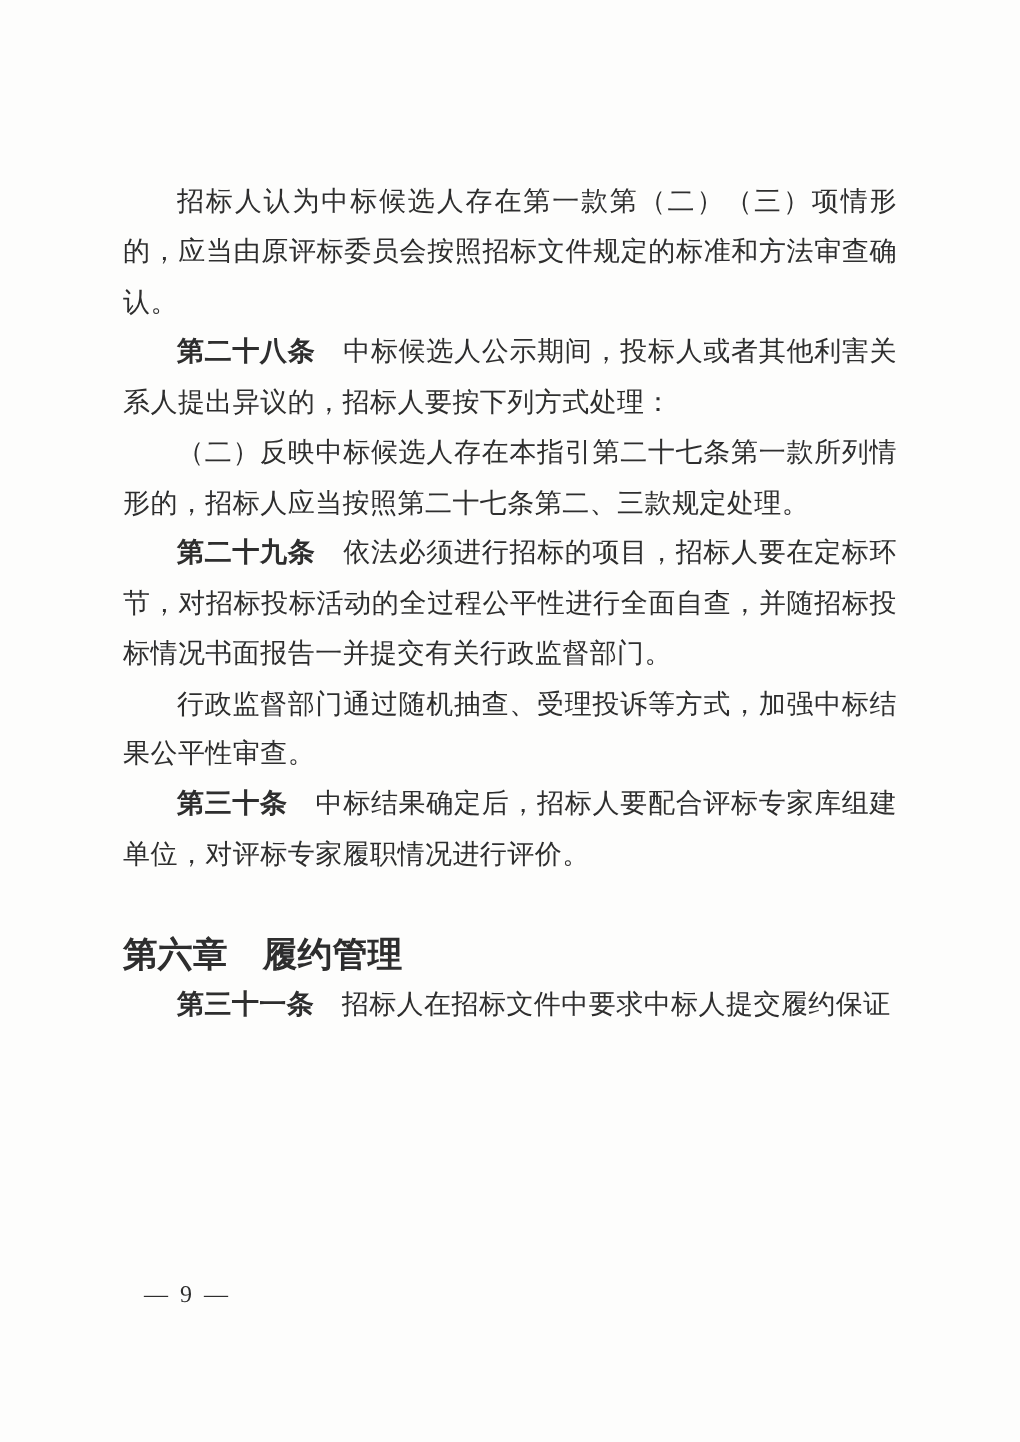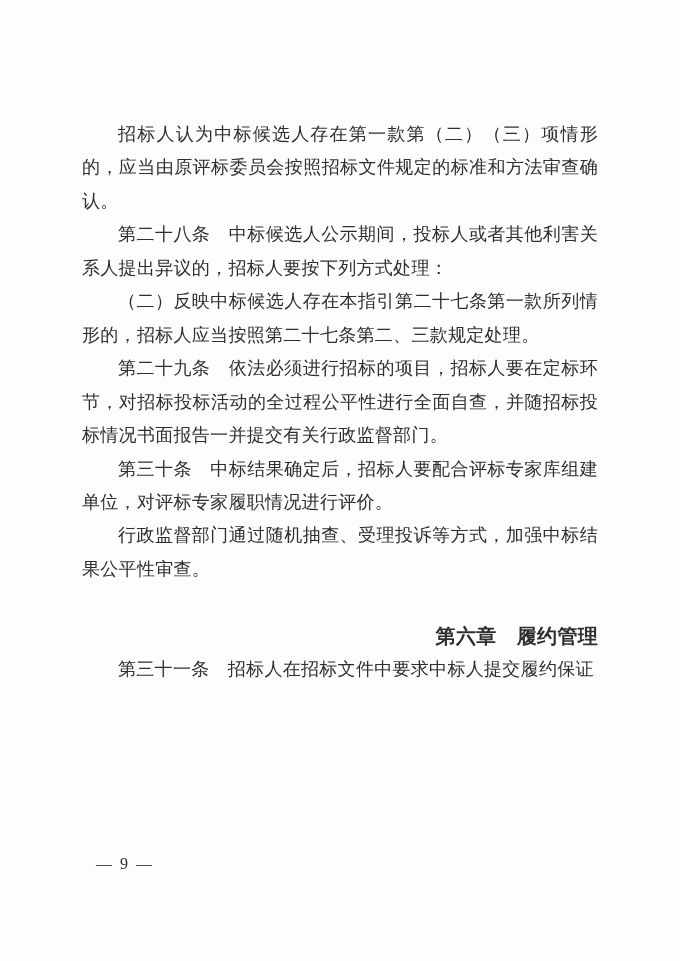--- a/index.html
+++ b/index.html
@@ -21,28 +21,28 @@
     line-height: 33.45px;
     letter-spacing: 0.3px;
   }
   .para {
     margin: 0;
     padding: 0;
     text-indent: 2em;
     text-align: justify;
   }
   .lead {
-    font-weight: 400;
+    font-weight: 700;
     font-family: "Liberation Sans", "DejaVu Sans", sans-serif;
   }
   .chapter-heading {
     margin: 33.45px 0 0 0;
-    text-align: right;
+    text-align: left;
     font-weight: 700;
-    font-size: 20px;
+    font-size: 23px;
     font-family: "Liberation Sans", "DejaVu Sans", sans-serif;
     line-height: 33.45px;
   }
   .page-footer {
     position: absolute;
     left: 96px;
     top: 855px;
     font-size: 16px;
     letter-spacing: 2px;
     color: #2e2e2e;
@@ -50,19 +50,19 @@
   }
 </style>
 </head>
 <body>
 
 <div class="doc-body">
     <p class="para">招标人认为中标候选人存在第一款第（二）（三）项情形的，应当由原评标委员会按照招标文件规定的标准和方法审查确认。</p>
     <p class="para"><b class="lead">第二十八条</b>　中标候选人公示期间，投标人或者其他利害关系人提出异议的，招标人要按下列方式处理：</p>
     <p class="para">（二）反映中标候选人存在本指引第二十七条第一款所列情形的，招标人应当按照第二十七条第二、三款规定处理。</p>
     <p class="para"><b class="lead">第二十九条</b>　依法必须进行招标的项目，招标人要在定标环节，对招标投标活动的全过程公平性进行全面自查，并随招标投标情况书面报告一并提交有关行政监督部门。</p>
+    <p class="para">行政监督部门通过随机抽查、受理投诉等方式，加强中标结果公平性审查。</p>
     <p class="para"><b class="lead">第三十条</b>　中标结果确定后，招标人要配合评标专家库组建单位，对评标专家履职情况进行评价。</p>
-    <p class="para">行政监督部门通过随机抽查、受理投诉等方式，加强中标结果公平性审查。</p>
     <div class="chapter-heading">第六章　履约管理</div>
     <p class="para"><b class="lead">第三十一条</b>　招标人在招标文件中要求中标人提交履约保证</p>
   </div>
 
 <div class="page-footer">— 9 —</div>
 
 </body></html>

